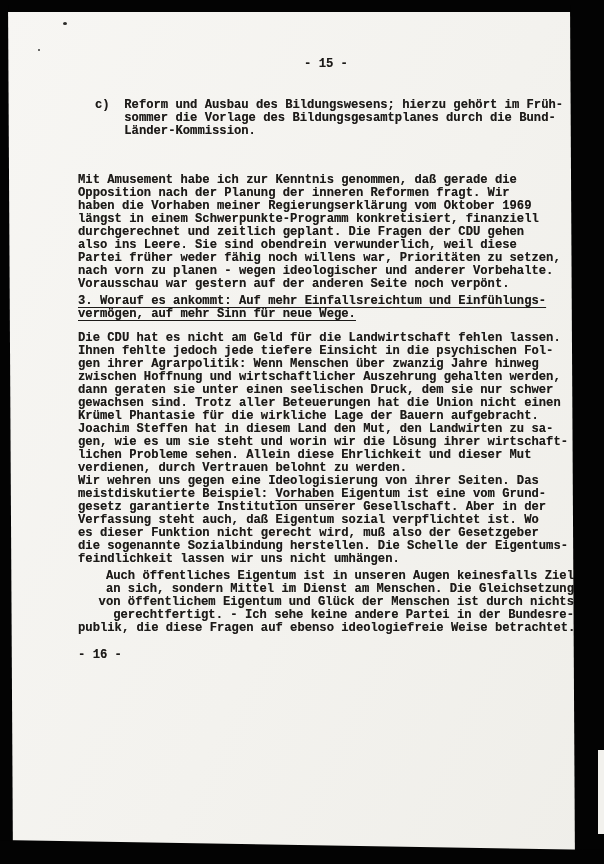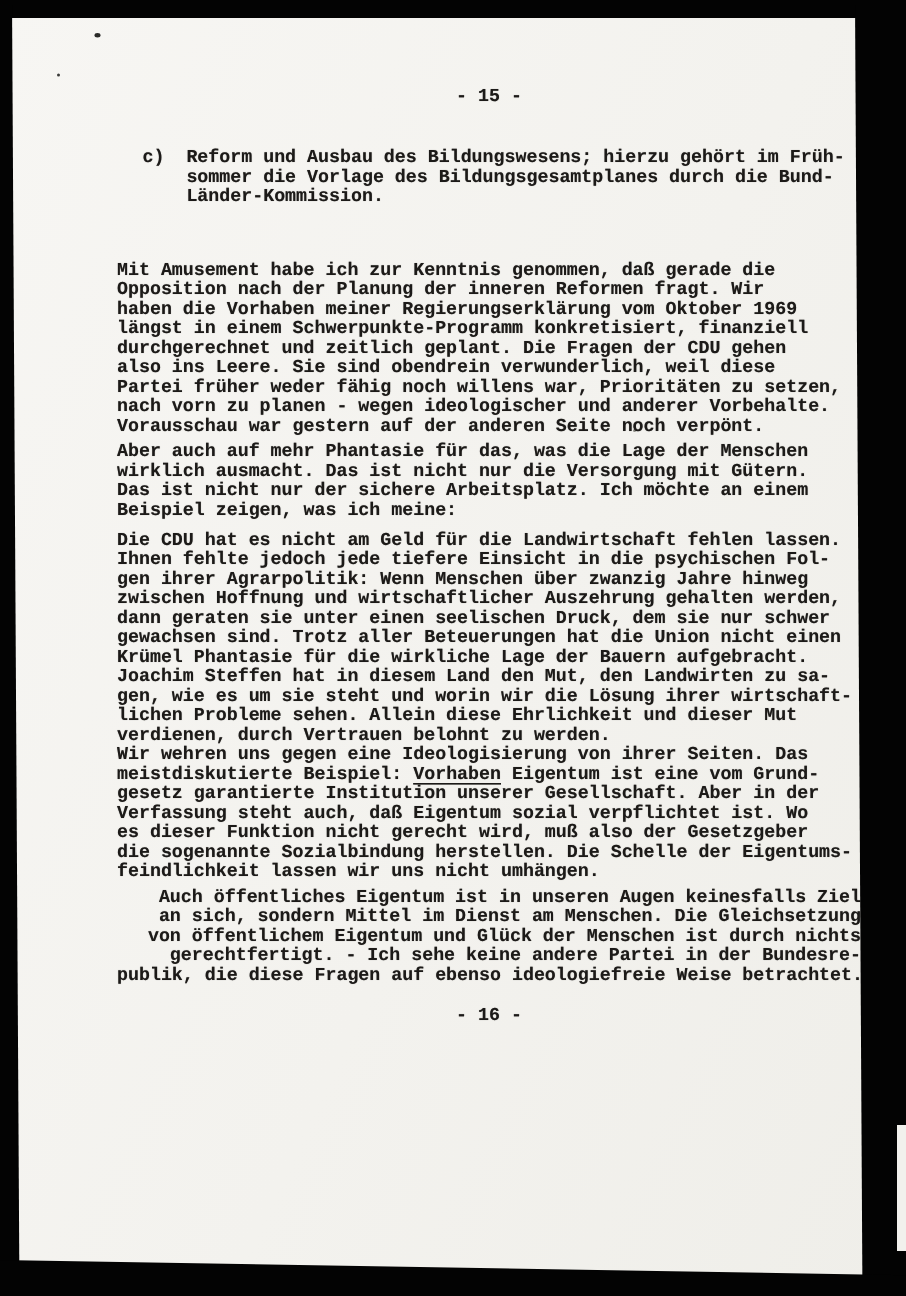--- a/index.html
+++ b/index.html
@@ -30,21 +30,21 @@
     position:absolute;left:78px;top:58px;width:496px;
     z-index:2;
     color:#1c1a18;
     font-size:12.2px;
     line-height:13px;
     font-weight:bold;
     text-shadow:0 0 0.5px rgba(25,23,20,0.55);
   }
   .block,.pageno{white-space:pre;}
   .pageno.top{text-align:center;margin-bottom:28px;}
-  .pageno.bottom{text-align:center;}
+  .pageno.bottom{text-align:left;}
   .item-c{margin-left:17px;margin-bottom:36px;}
   .p1{margin-bottom:4px;}
   .head{
     text-decoration:underline;
     text-decoration-thickness:1.4px;
     text-underline-offset:2.5px;
   }
   .h3{margin-bottom:11px;}
   .p2{margin-bottom:7px;}
   .p3{margin-bottom:0;}
@@ -84,25 +84,23 @@
     <div class="block p1">Mit Amusement habe ich zur Kenntnis genommen, daß gerade die
 Opposition nach der Planung der inneren Reformen fragt. Wir
 haben die Vorhaben meiner Regierungserklärung vom Oktober 1969
 längst in einem Schwerpunkte-Programm konkretisiert, finanziell
 durchgerechnet und zeitlich geplant. Die Fragen der CDU gehen
 also ins Leere. Sie sind obendrein verwunderlich, weil diese
 Partei früher weder fähig noch willens war, Prioritäten zu setzen,
 nach vorn zu planen - wegen ideologischer und anderer Vorbehalte.
 Vorausschau war gestern auf der anderen Seite noch verpönt.</div>
 
+    <div class="block head h3">3. Worauf es ankommt: Auf mehr Einfallsreichtum und Einfühlungs-
+vermögen, auf mehr Sinn für neue Wege.</div>
 
-    <div class="block p2">Aber auch auf mehr Phantasie für das, was die Lage der Menschen
-wirklich ausmacht. Das ist nicht nur die Versorgung mit Gütern.
-Das ist nicht nur der sichere Arbeitsplatz. Ich möchte an einem
-Beispiel zeigen, was ich meine:</div>
 
     <div class="block p3">Die CDU hat es nicht am Geld für die Landwirtschaft fehlen lassen.
 Ihnen fehlte jedoch jede tiefere Einsicht in die psychischen Fol-
 gen ihrer Agrarpolitik: Wenn Menschen über zwanzig Jahre hinweg
 zwischen Hoffnung und wirtschaftlicher Auszehrung gehalten werden,
 dann geraten sie unter einen seelischen Druck, dem sie nur schwer
 gewachsen sind. Trotz aller Beteuerungen hat die Union nicht einen
 Krümel Phantasie für die wirkliche Lage der Bauern aufgebracht.
 Joachim Steffen hat in diesem Land den Mut, den Landwirten zu sa-
 gen, wie es um sie steht und worin wir die Lösung ihrer wirtschaft-

